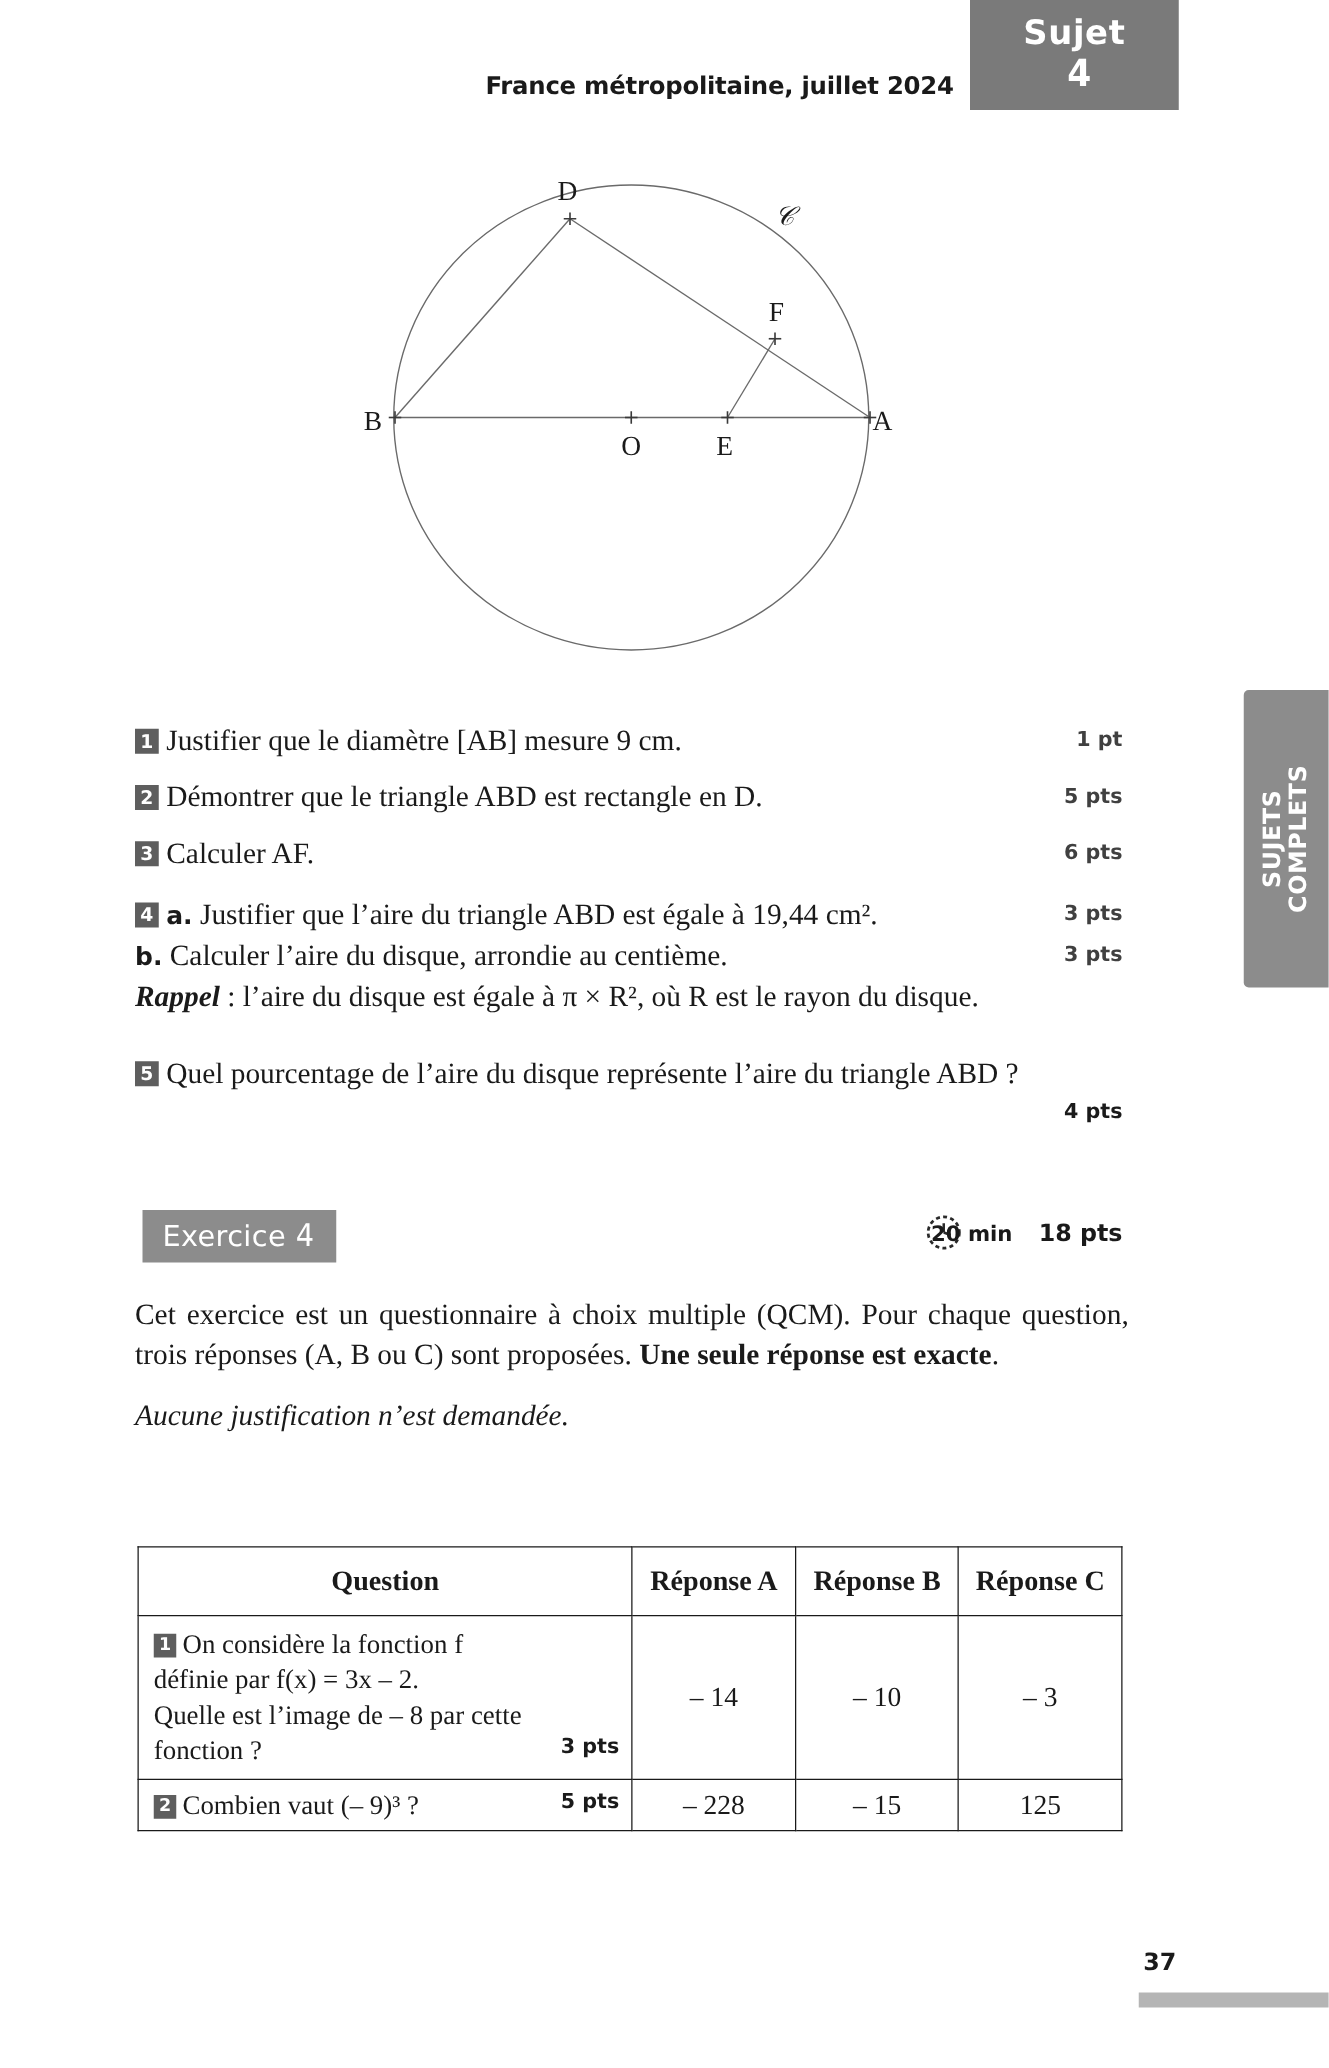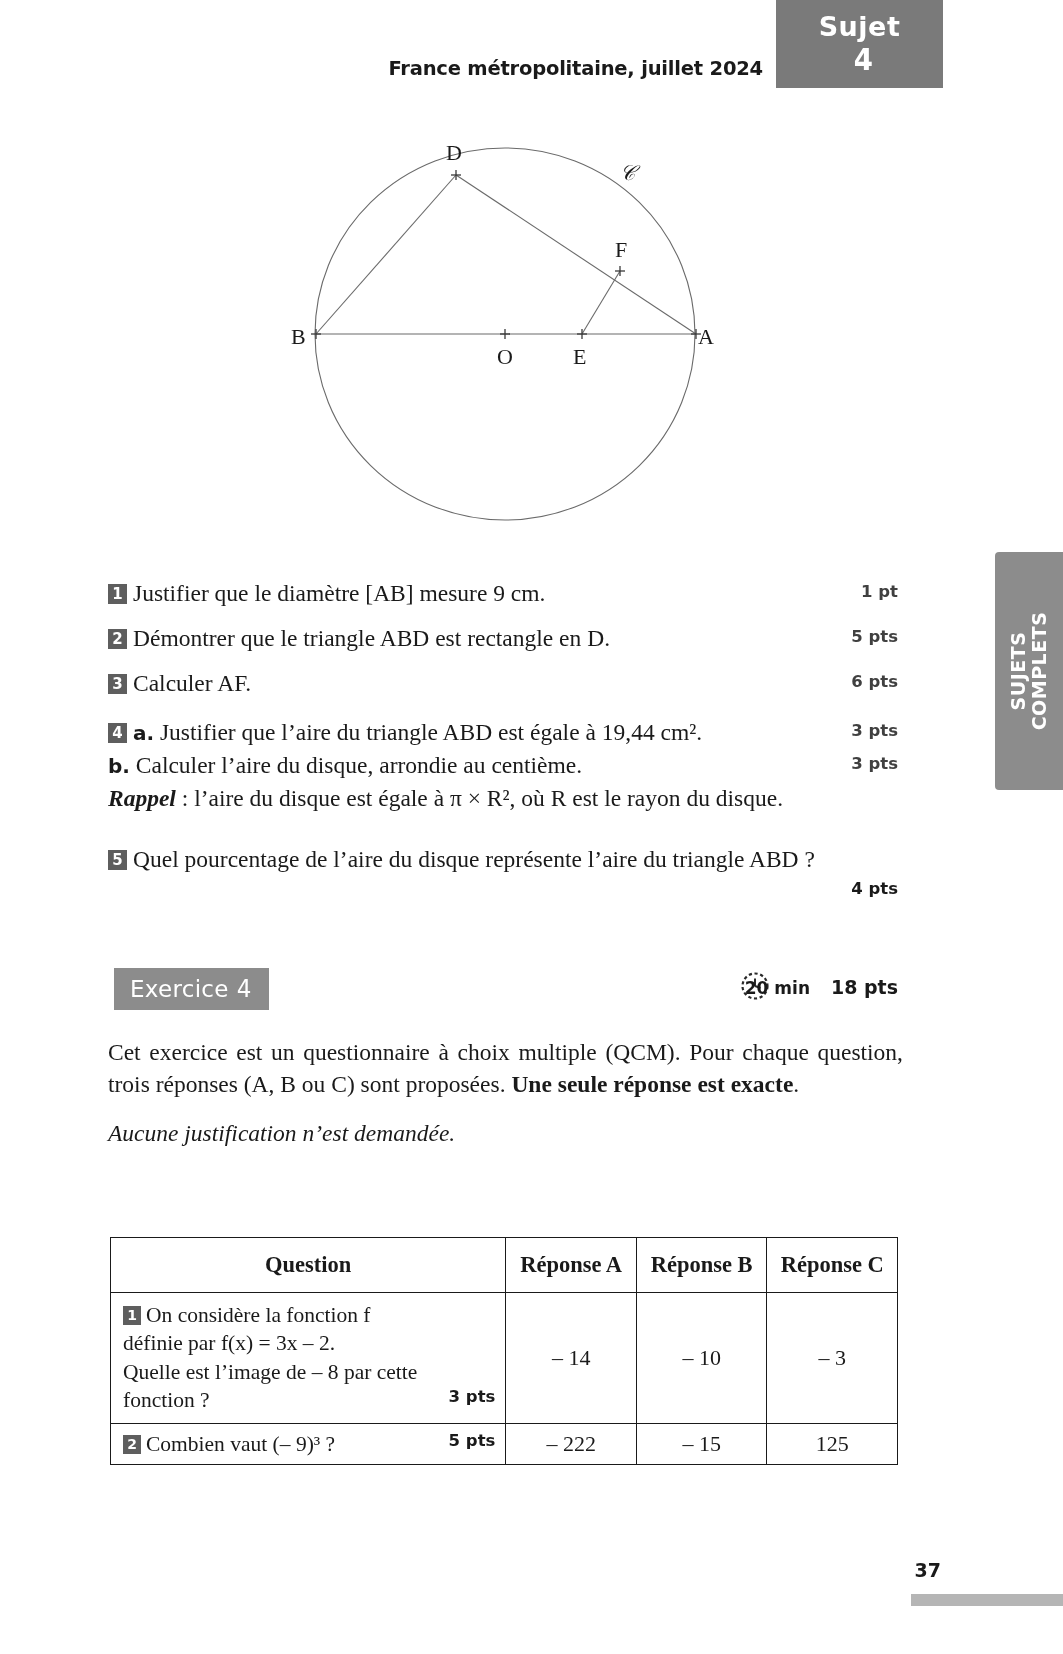--- a/index.html
+++ b/index.html
@@ -442,21 +442,21 @@
         <span>fonction ?</span><span class="cell-pts">3 pts</span>
       </td>
       <td class="cell-ans">– 14</td>
       <td class="cell-ans">– 10</td>
       <td class="cell-ans">– 3</td>
     </tr>
     <tr class="row2">
       <td class="cell-q">
         <span class="qnum-sm">2</span><span>Combien vaut (– 9)³ ?</span><span class="cell-pts">5 pts</span>
       </td>
-      <td class="cell-ans">– 222</td>
+      <td class="cell-ans">– 228</td>
       <td class="cell-ans">– 15</td>
       <td class="cell-ans">125</td>
     </tr>
   </tbody>
 </table>
 
 <div class="page-number">37</div>
 <div class="footer-bar"></div>
 
 </body></html>

